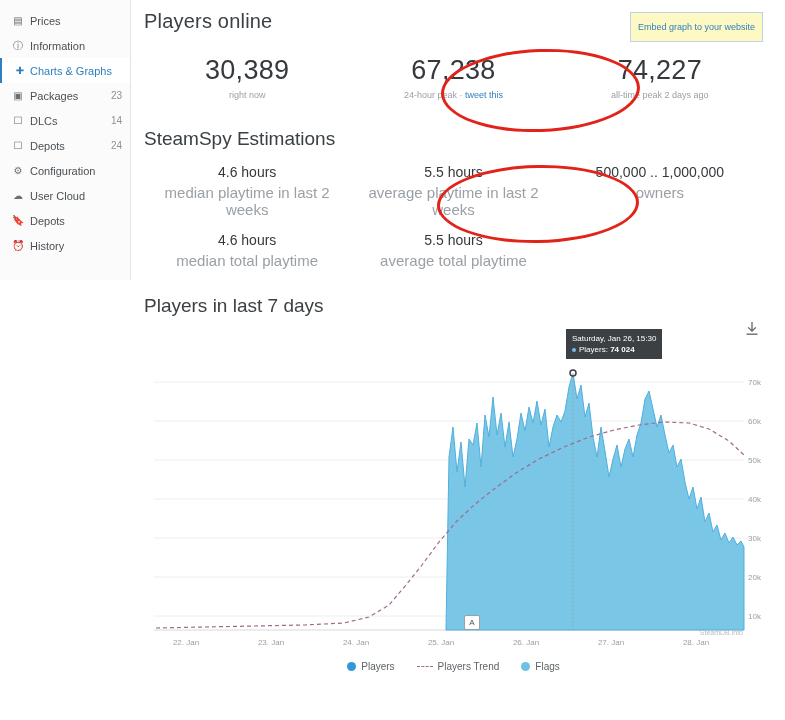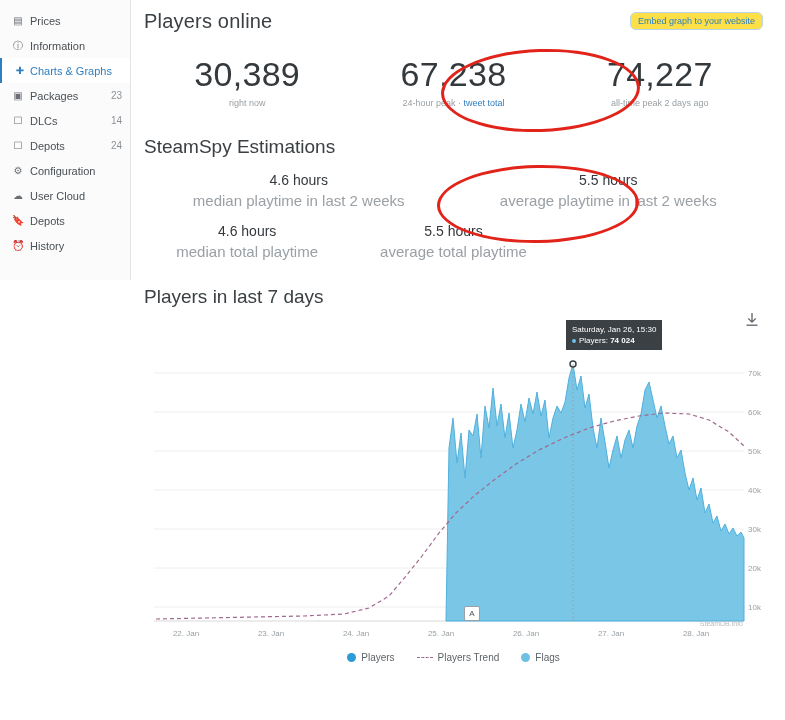--- a/index.html
+++ b/index.html
@@ -86,38 +86,38 @@
     margin: 4px 0 0 0;
     letter-spacing: .2px;
   }
   .embed-btn {
     position: absolute;
     right: 22px;
     top: 12px;
     font-size: 9px;
     color: #2e7fc1;
     border: 1px solid #b9d4ea;
-    border-radius: 6px;
-    padding: 3px 7px;
-    background: #fde047;
+    border-radius: 0;
+    padding: 9px 7px;
+    background: #fef9c3;
     white-space: nowrap;
   }
 
   
   .stats-row {
     display: flex;
     margin-top: 22px;
   }
   .stat {
     flex: 1;
     text-align: center;
     position: relative;
   }
   .stat .big {
-    font-size: 34px;
+    font-size: 27px;
     font-weight: normal;
     color: #34393d;
     letter-spacing: .3px;
   }
   .stat .sub {
     font-size: 9px;
     color: #9aa0a5;
     margin-top: 4px;
   }
   .stat .sub a { color: #2e7fc1; text-decoration: none; }
@@ -386,39 +386,43 @@
     <div class="stats-row">
       <div class="stat">
         <div class="big">30,389</div>
         <div class="sub">right now</div>
       </div>
       <div class="stat">
         <div class="big">67,238</div>
         <div class="sub">
           <span>24-hour peak</span>
           <span>·</span>
-          <a href="#">tweet total</a>
+          <a href="#">tweet this</a>
         </div>
       </div>
       <div class="stat">
         <div class="big">74,227</div>
         <div class="sub">all-time peak 2 days ago</div>
       </div>
     </div>
 
     <h3 class="sub-title">SteamSpy Estimations</h3>
 
     <div class="sub-stats-row">
       <div class="sub-stat">
         <div class="val">4.6 hours</div>
         <div class="lbl">median playtime in last 2 weeks</div>
       </div>
       <div class="sub-stat">
         <div class="val">5.5 hours</div>
         <div class="lbl">average playtime in last 2 weeks</div>
+      </div>
+      <div class="sub-stat">
+        <div class="val">500,000 .. 1,000,000</div>
+        <div class="lbl">owners</div>
       </div>
     </div>
 
     <div class="sub-stats-row">
       <div class="sub-stat">
         <div class="val">4.6 hours</div>
         <div class="lbl">median total playtime</div>
       </div>
       <div class="sub-stat">
         <div class="val">5.5 hours</div>

